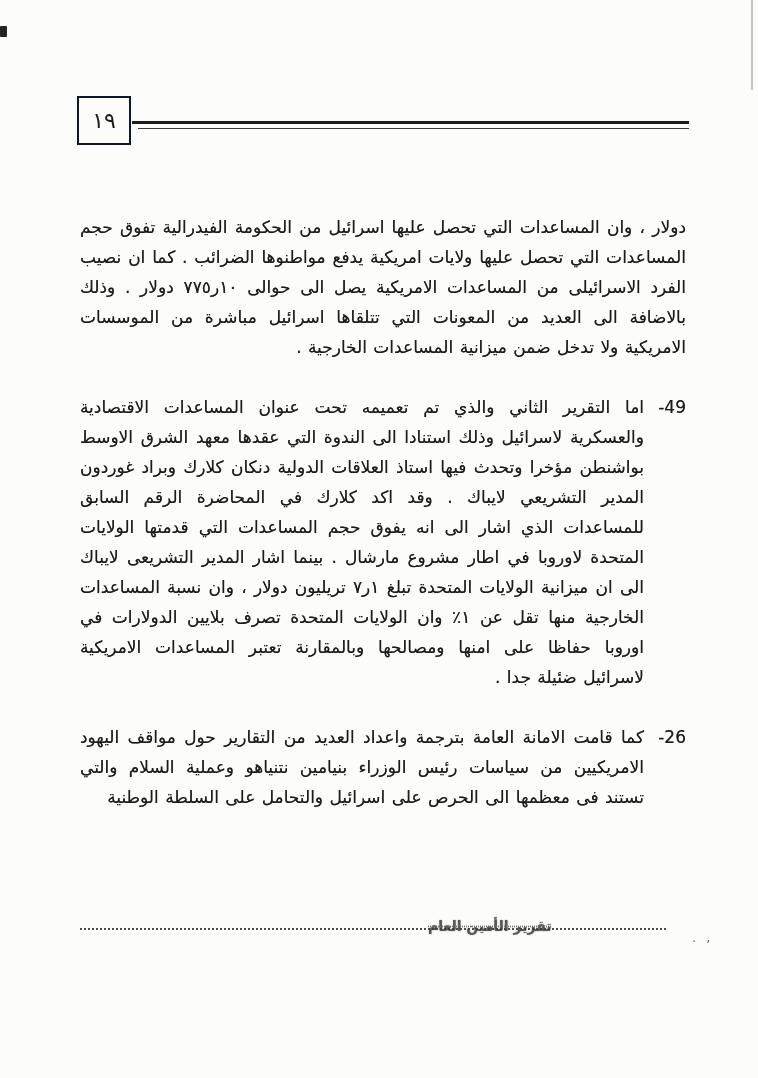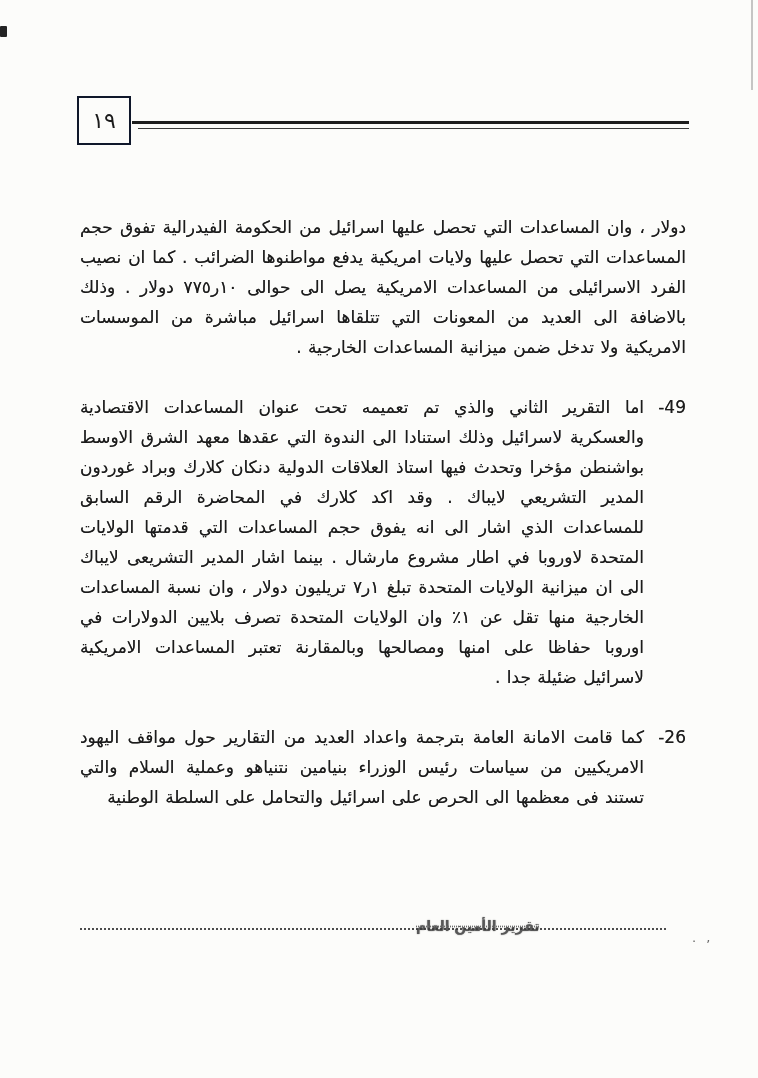--- a/index.html
+++ b/index.html
@@ -57,21 +57,21 @@
 
   
   .footer{
     position:absolute;left:80px;top:916px;width:640px;height:36px;
   }
   .dotted-line{
     position:absolute;left:0;top:12px;width:586px;height:0;
     border-top:2px dotted #4c4c4c;
   }
   .stamp{
-    position:absolute;left:336px;top:2px;
+    position:absolute;left:348px;top:2px;
     direction:rtl;
     font-size:14px;font-weight:bold;
     letter-spacing:1px;
     color:#3c3c3c;
     opacity:.85;
     text-shadow:0 0 1.2px rgba(60,60,60,.9);
     text-decoration:line-through;
     text-decoration-style:dotted;
     text-decoration-color:#555;
     white-space:nowrap;

